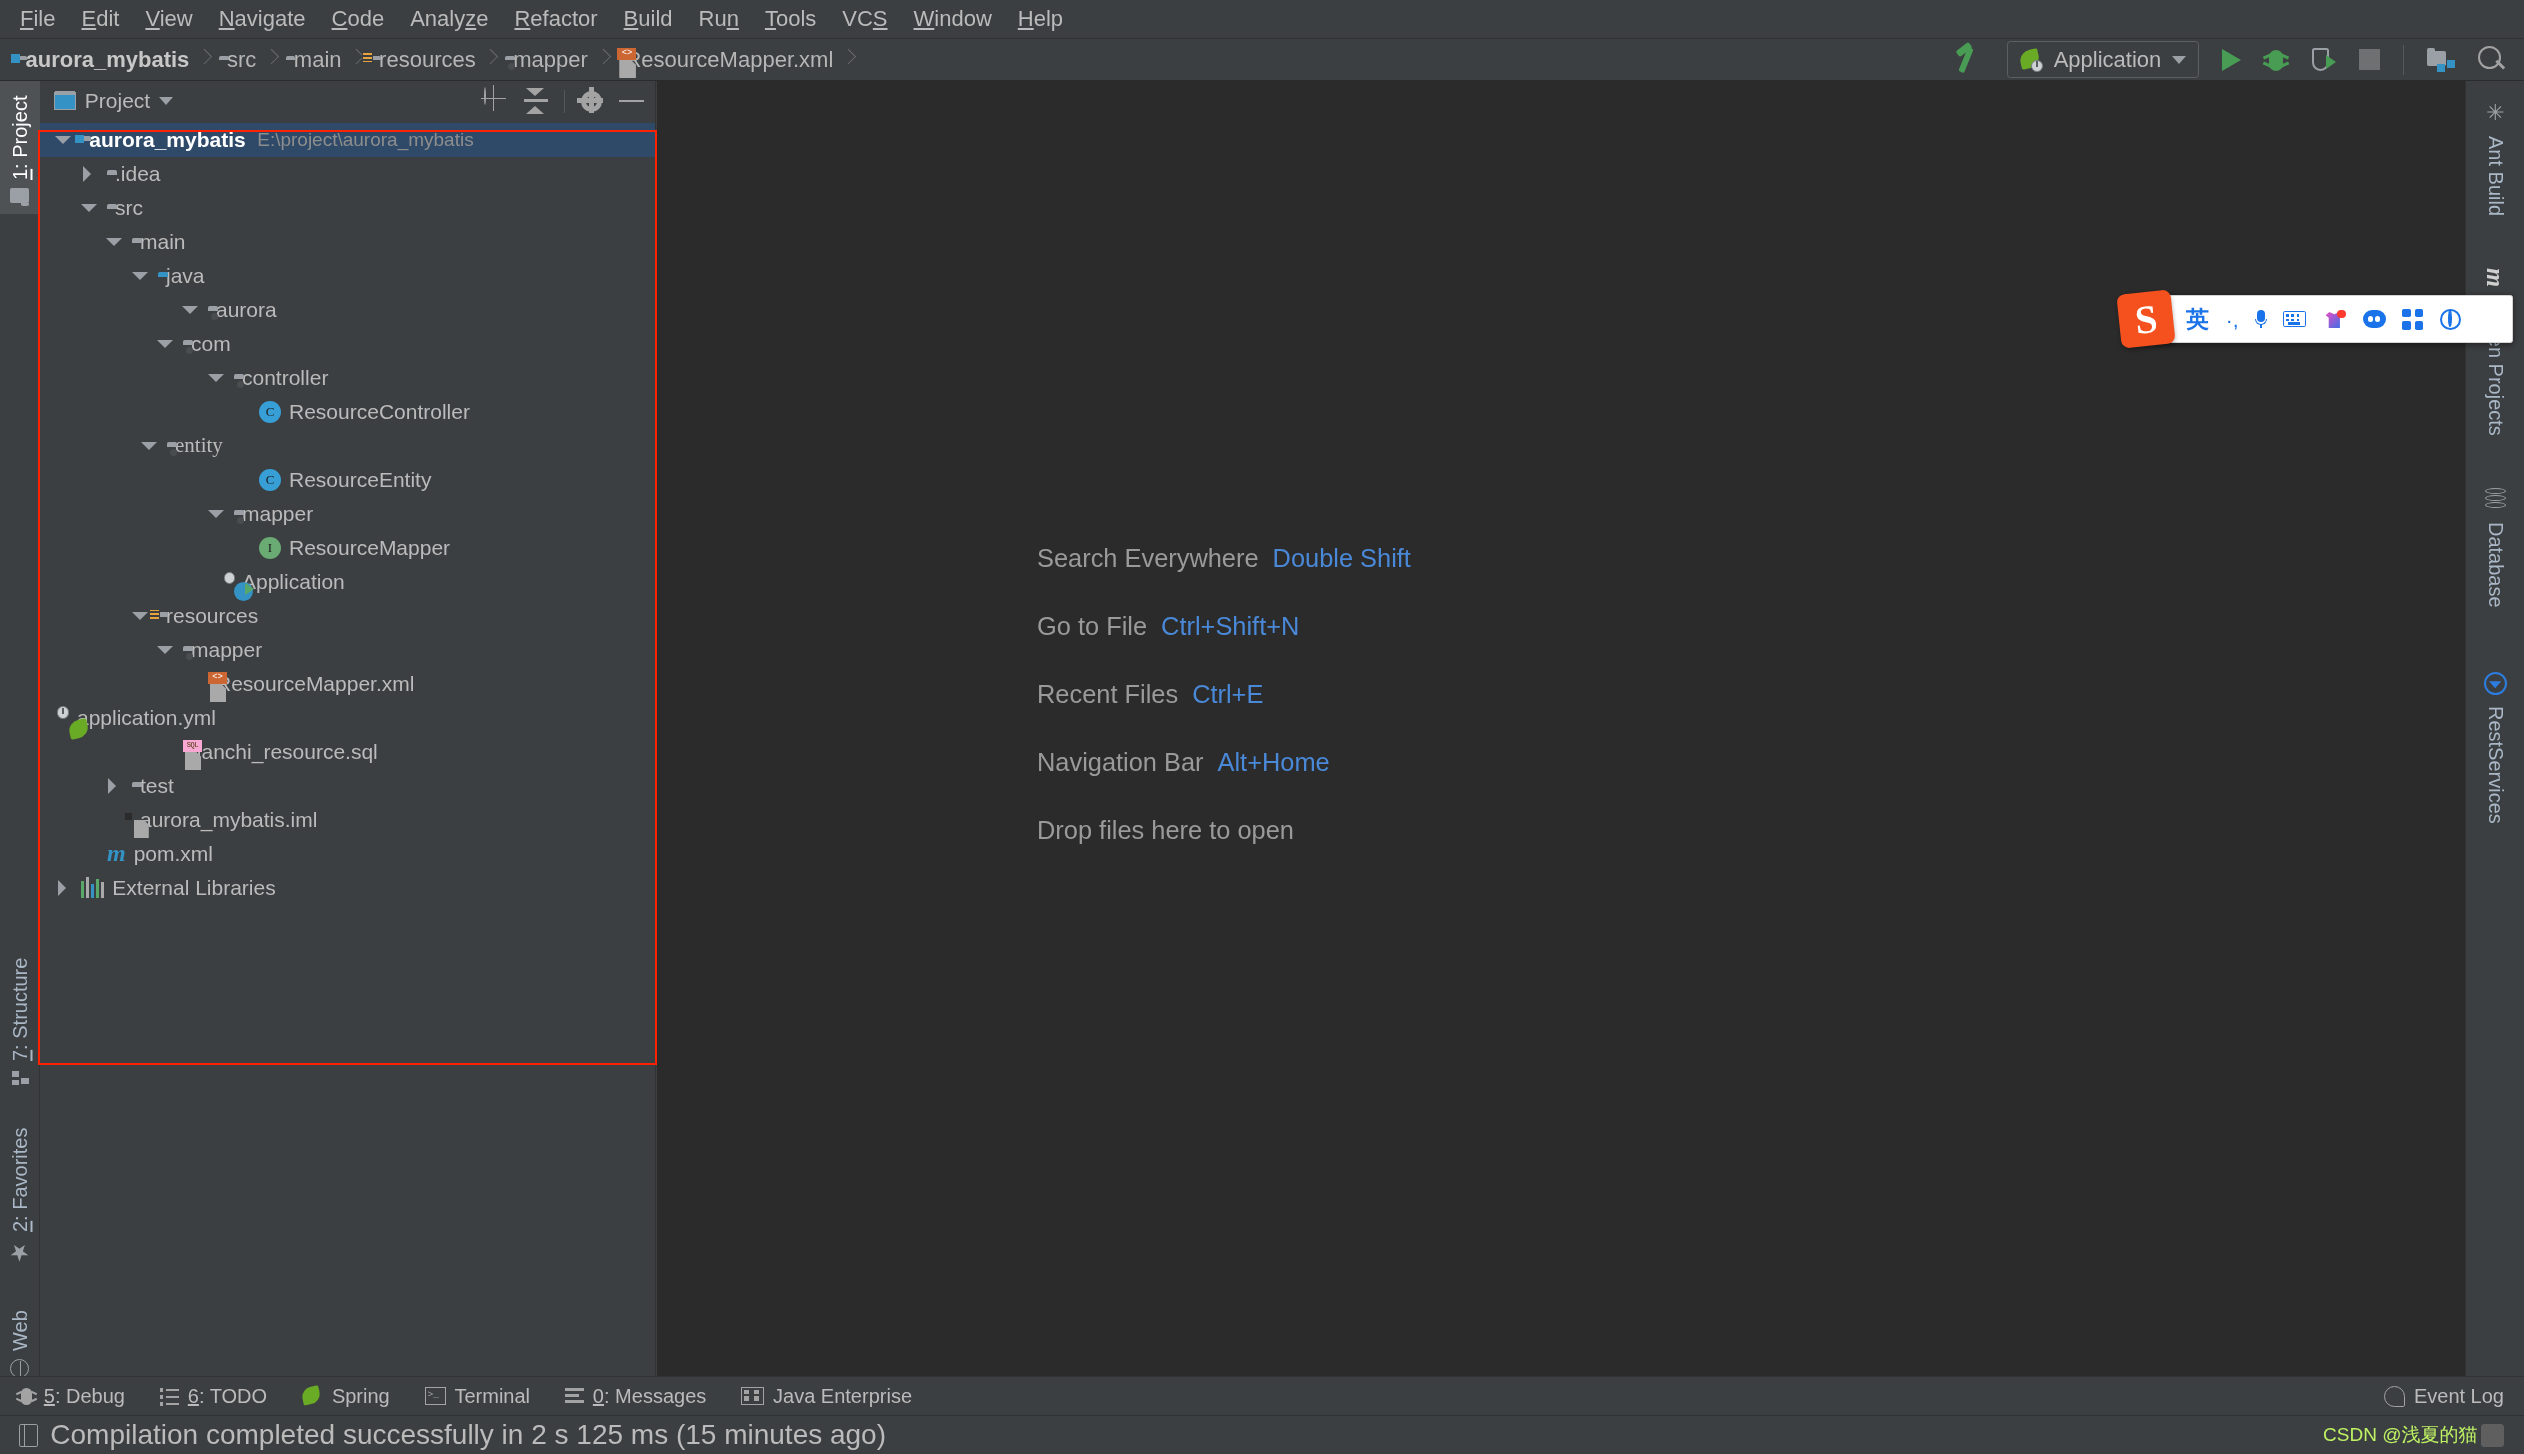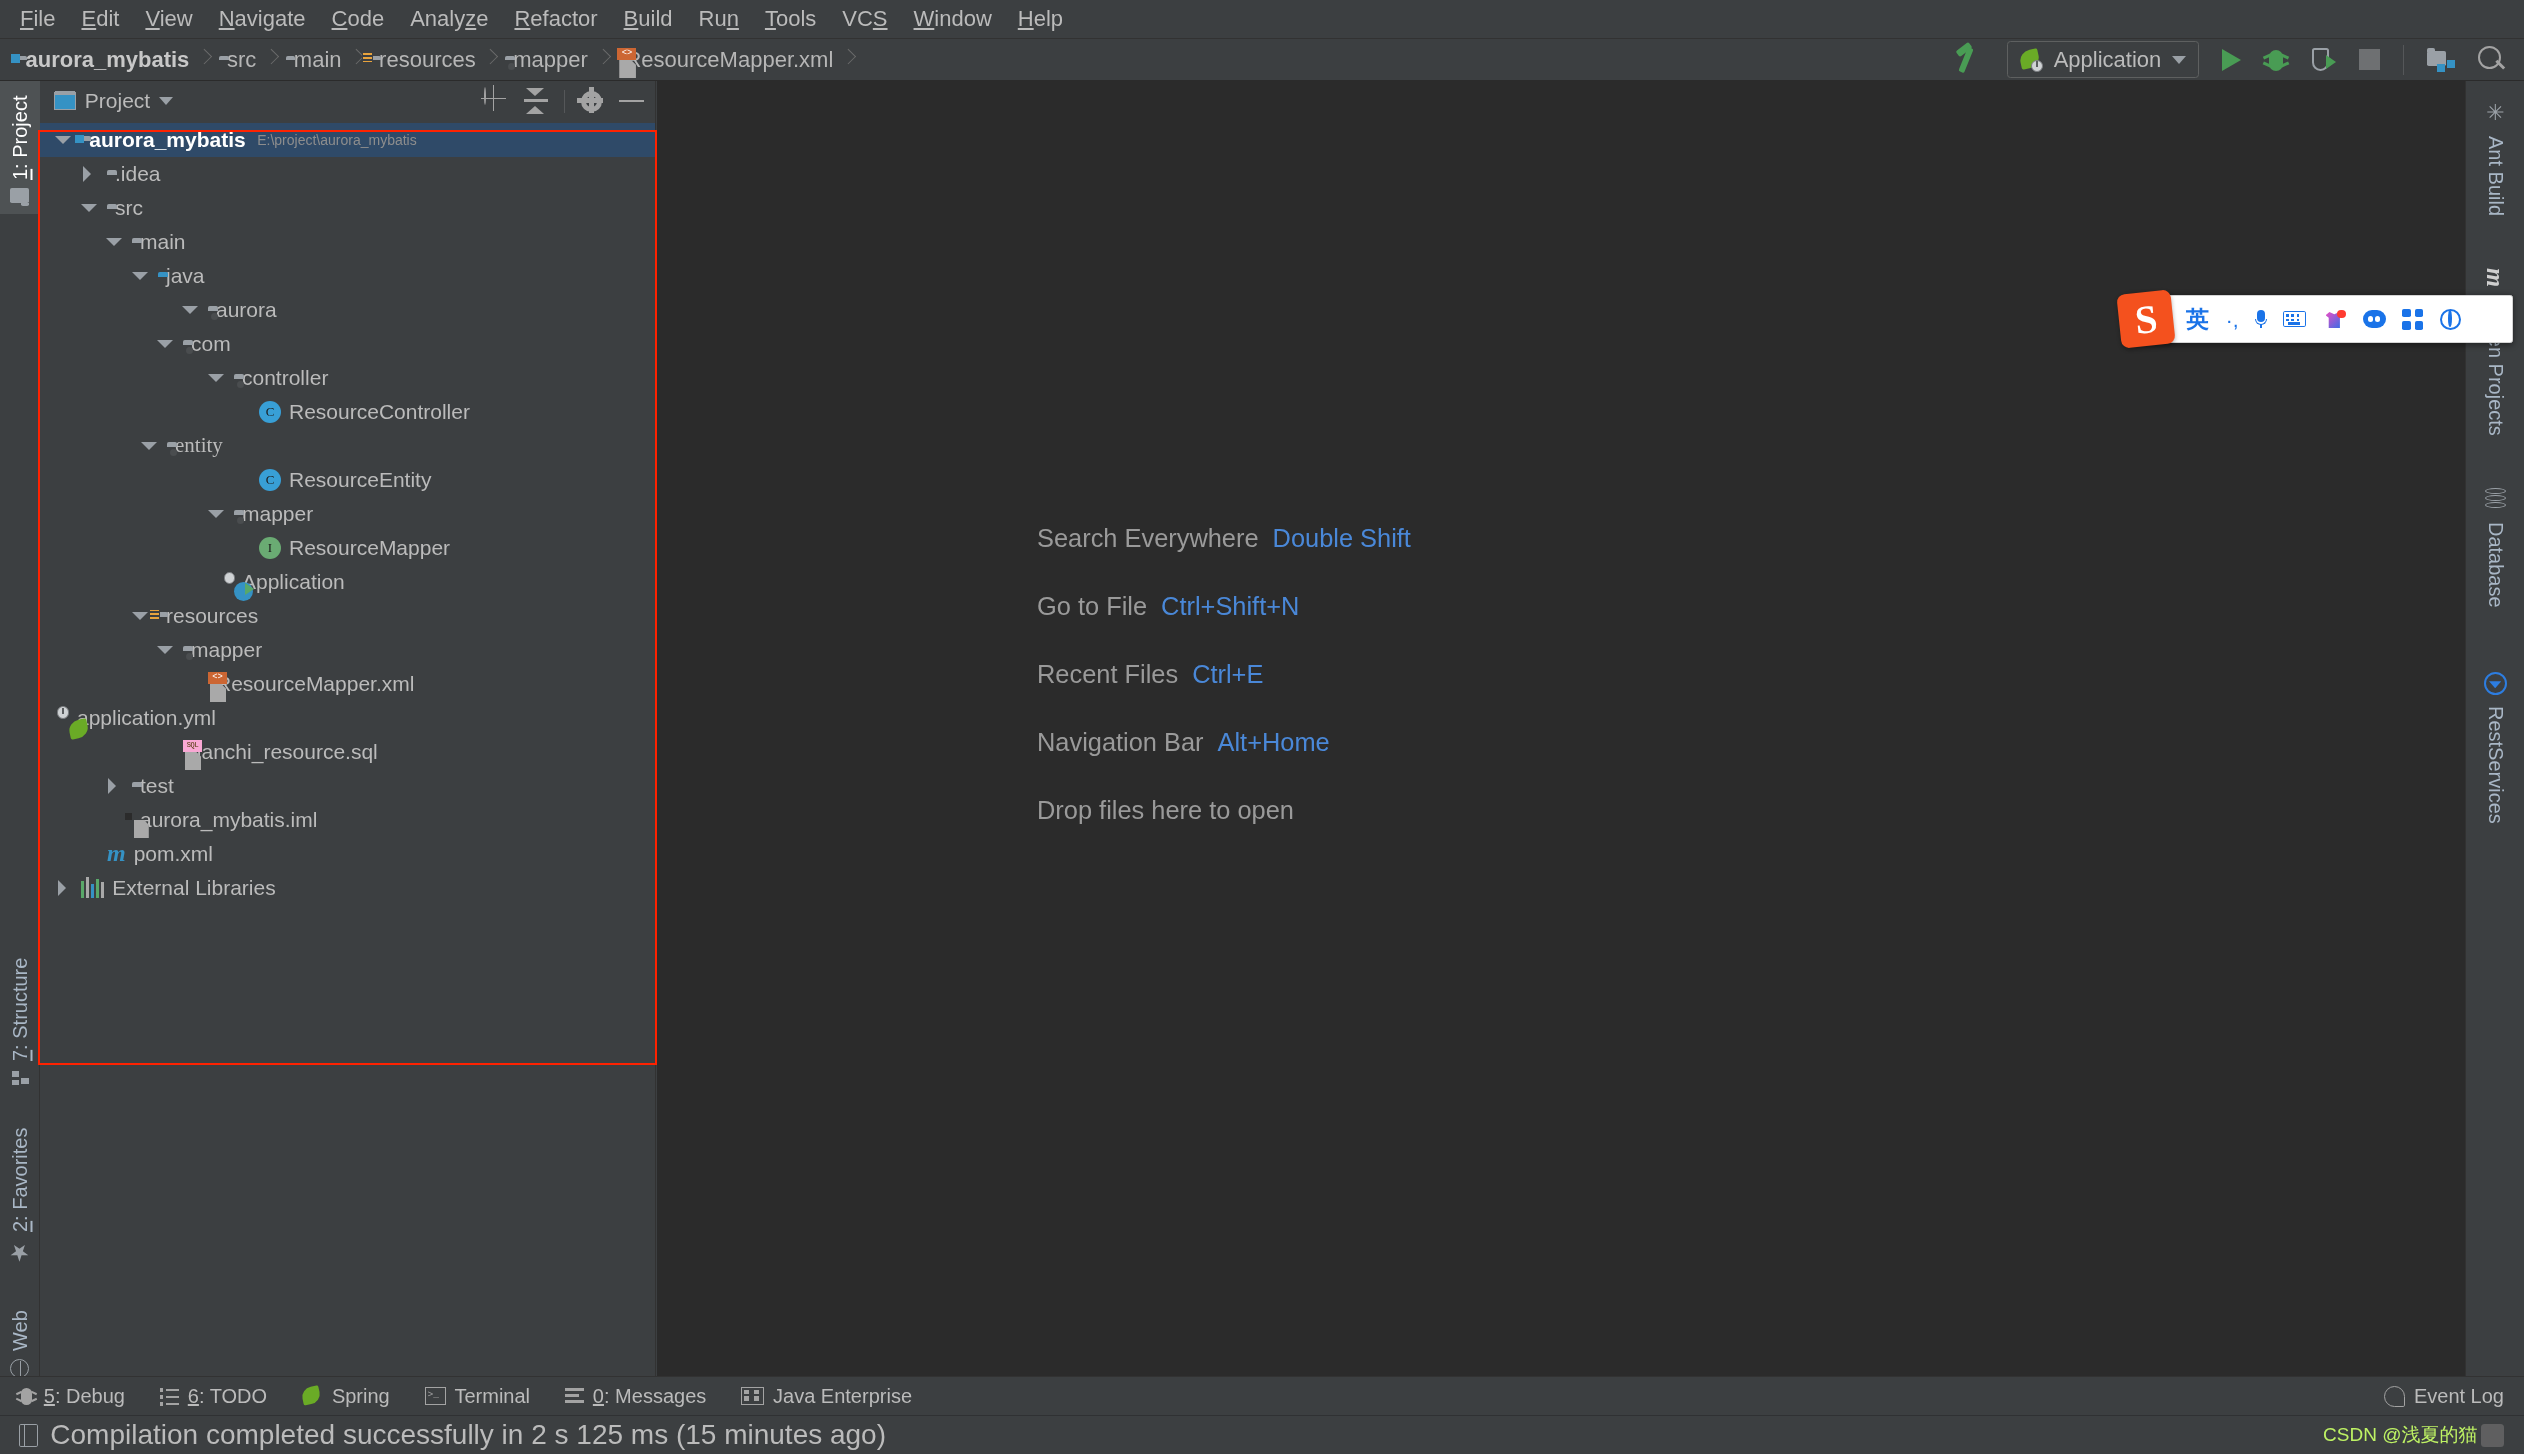--- a/index.html
+++ b/index.html
@@ -216,21 +216,21 @@
     border-left: 8px solid transparent; border-right: 8px solid transparent;
     border-top: 8.8px solid #9aa0a6;
   }
   .arr.right::after {
     content: ""; position: absolute; left: 5.3px; top: 2.6px; width: 0; height: 0;
     border-top: 8px solid transparent; border-bottom: 8px solid transparent;
     border-left: 8.8px solid #9aa0a6;
   }
   .tlabel { font-size: 21px; }
   .tlabel.bold { font-weight: bold; color: #ffffff; }
-  .tpath { font-size: 14px; color: #8d8d8d; margin-left: 3.5px; }
+  .tpath { font-size: 19px; color: #8d8d8d; margin-left: 3.5px; }
   .iml-icon { width: 19px; height: 23px; position: relative; }
   .iml-icon .pg2 {
     position:absolute; left:1.8px; top:0; width:15px; height:18.4px; background:#a9a9a9;
     clip-path: polygon(0 0, 68% 0, 100% 28%, 100% 100%, 0 100%);
   }
   .iml-icon .sq { position:absolute; right:0; bottom:0; width:7px; height:7px; background:#2b2b2b; }
   .m-icon {
     color: #3592c4; font-size: 24px; font-style: italic; font-weight: bold;
     font-family: "Liberation Serif", serif; line-height: 1; width: 21px;
   }
@@ -248,21 +248,21 @@
     position: absolute; left: 38px; top: 130px; width: 619px; height: 935px;
     border: 2.6px solid #ff2200; pointer-events: none; z-index: 40;
   }
 
   
   .editor {
     position: absolute; left: 657px; top: 81px; right: 60px; bottom: 78px;
     background: #2b2b2b;
   }
   .hints { position: absolute; left: 380px; top: 443px; }
-  .hint { height: 68px; display: flex; gap: 14px; }
+  .hint { height: 68px; display: flex; align-items: center; gap: 14px; }
   .hint .h-label { font-size: 25.4px; color: #9a9a9a; }
   .hint .h-key { font-size: 25.4px; color: #4a88d8; }
 
   
   .sogou {
     position: absolute; left: 2129px; top: 295px; width: 384px; height: 48px;
     background: #ffffff; border: 0.9px solid #d4d4d4; border-radius: 2.6px;
     display: flex; align-items: center; z-index: 30;
     box-shadow: 0 1.8px 6.1px rgba(0,0,0,.45);
   }

